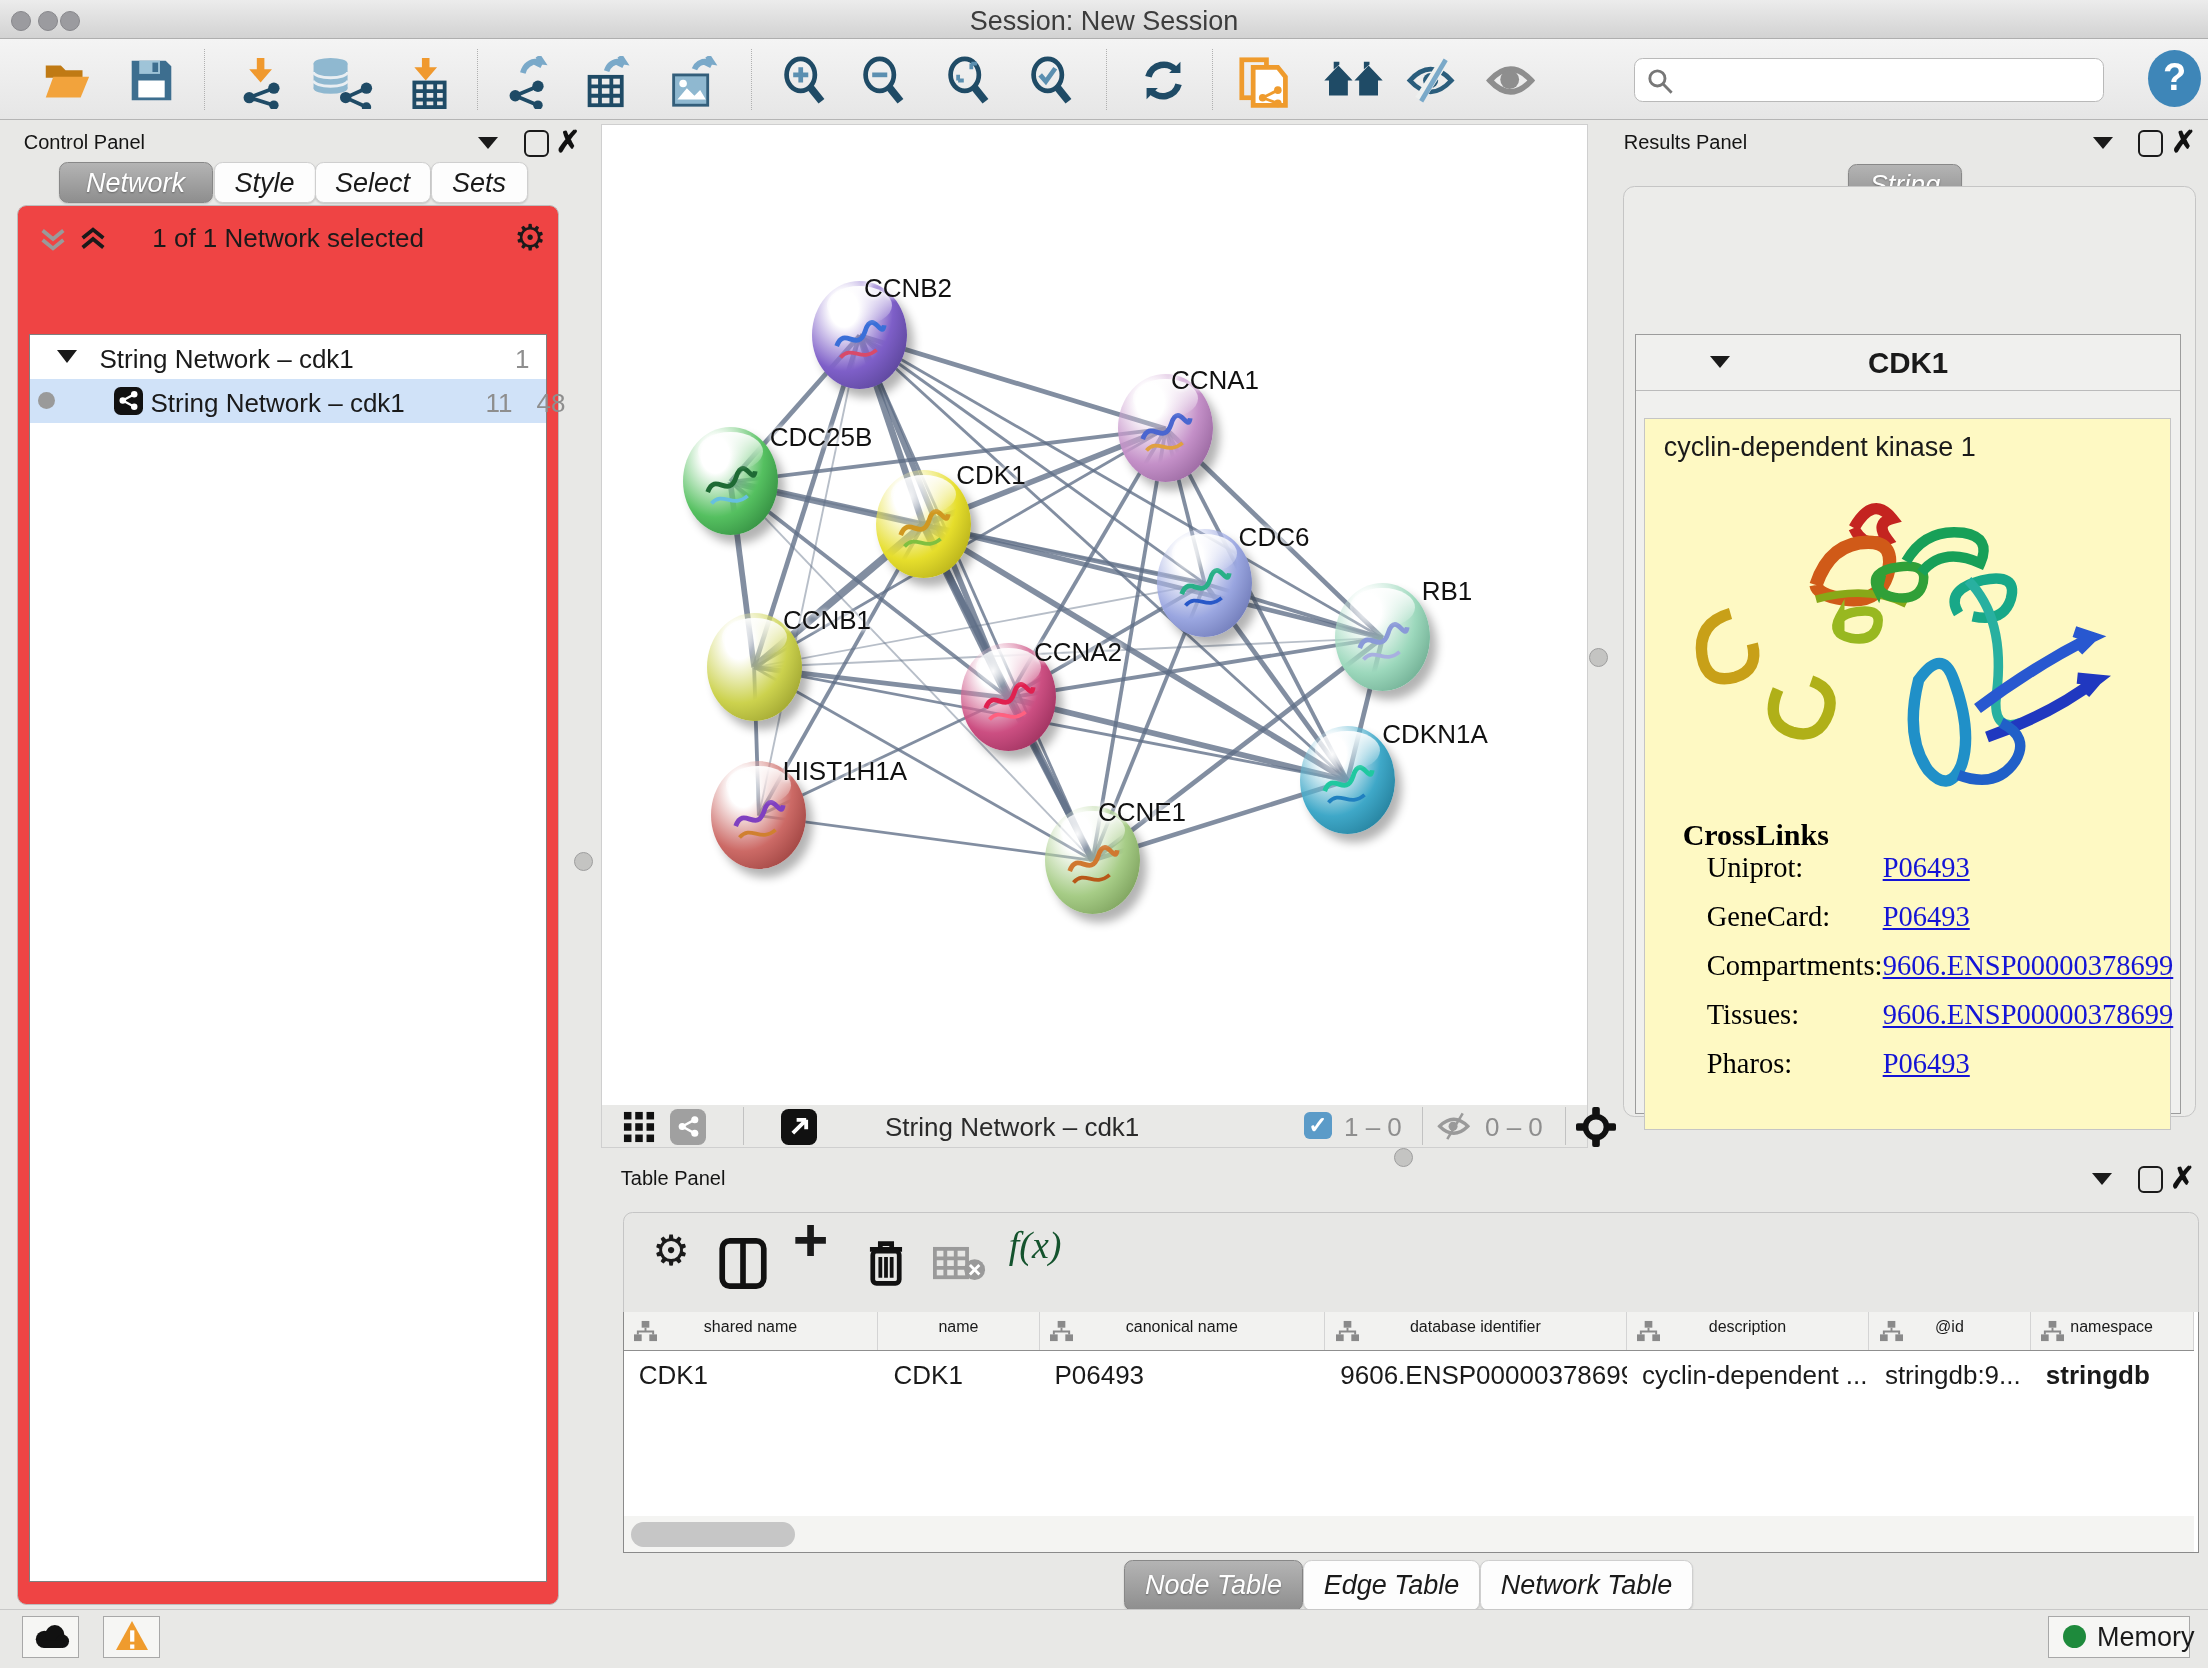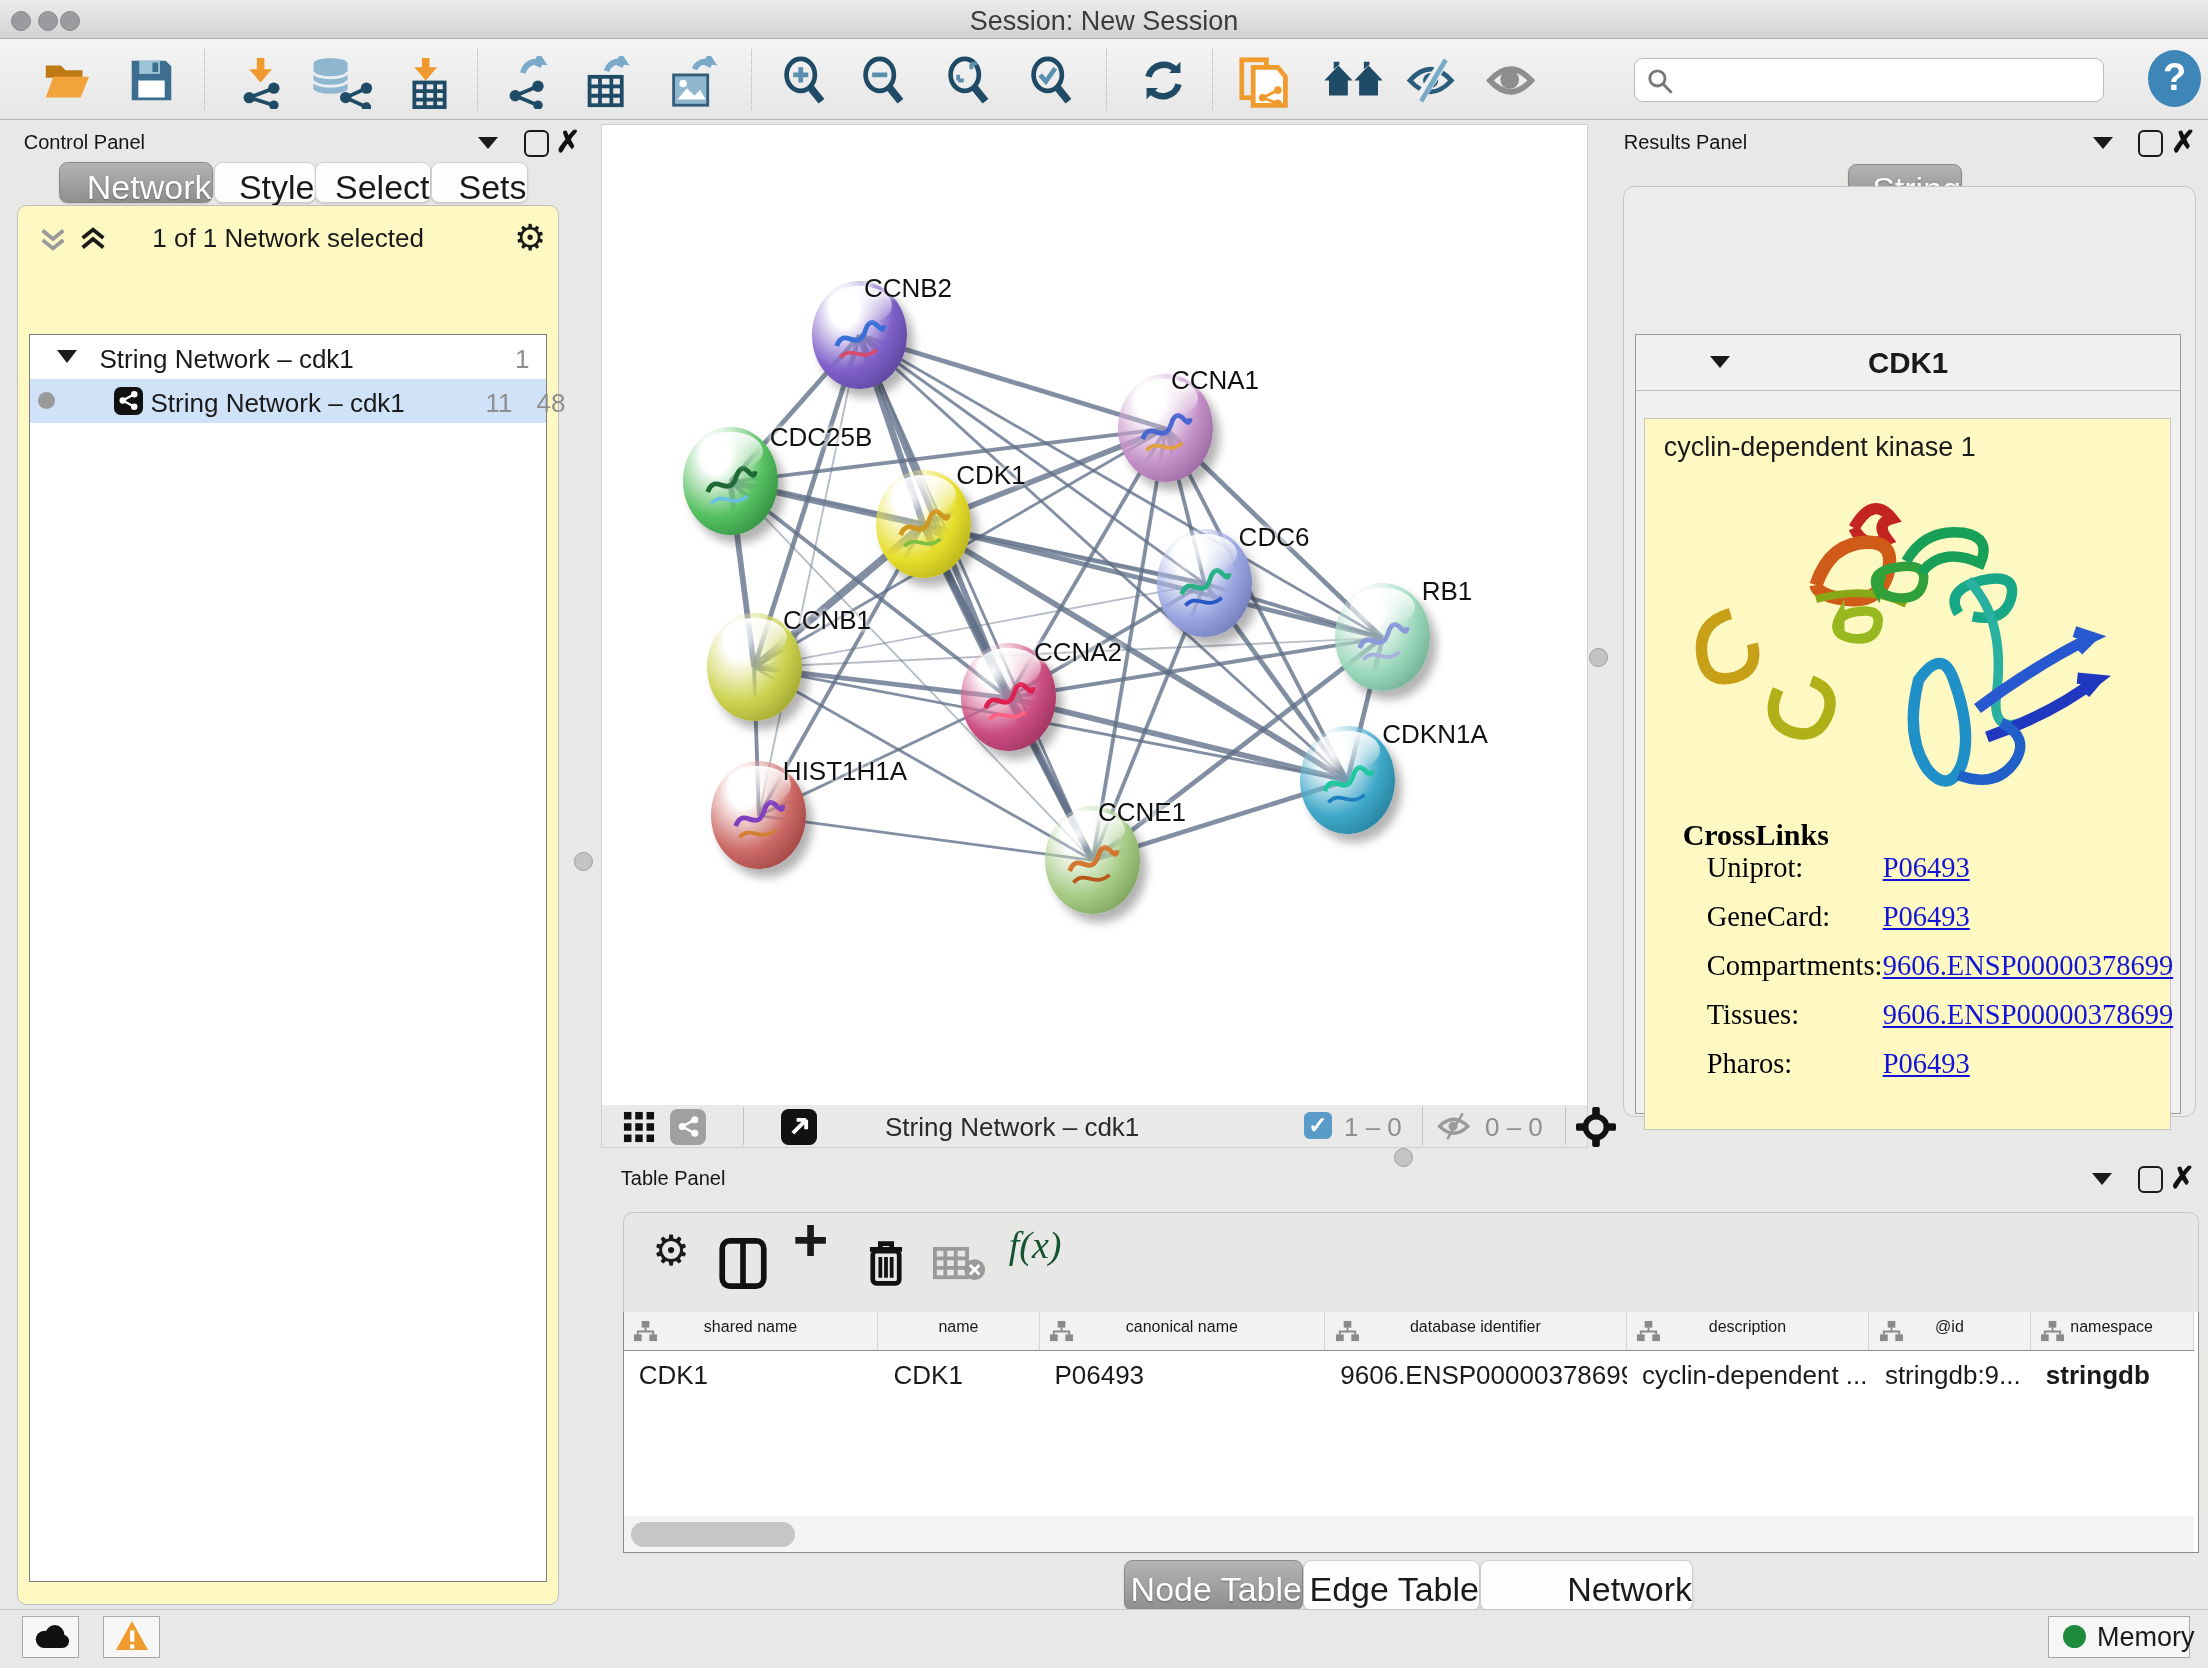--- a/index.html
+++ b/index.html
@@ -28,29 +28,29 @@
 
   
   .panel-title{font-size:20px;color:#141414;}
   .panel-ctrl{position:absolute;font-size:23px;color:#111;}
   .ctrl-arrow{width:0;height:0;border-left:10.5px solid transparent;border-right:10.5px solid transparent;
     border-top:12.4px solid #1a1a1a;}
   .ctrl-box{width:21px;height:23px;border:2.9px solid #1a1a1a;border-radius:5.7px;}
   .ctrl-x{font-size:30px;font-weight:bold;line-height:23px;}
 
   .tab{position:absolute;height:39px;border-radius:8.6px;background:#fdfdfd;border:1px solid #cfcfcf;
-    font-size:34px;text-align:right;box-shadow:0 1px 1.9px rgba(0,0,0,.15);}
+    font-size:27px;text-align:center;box-shadow:0 1px 1.9px rgba(0,0,0,.15);font-style:italic;}
   .tab.sel{background:linear-gradient(#b4b4b4,#8e8e8e);color:#fff;border:1px solid #888;
     text-shadow:0 1px 1.9px rgba(0,0,0,.35);}
   .tab span{display:block;margin-top:4.8px;}
 
   
   #control-panel{position:absolute;left:9.5px;top:124px;width:555px;height:1478px;}
   #cp-content{position:absolute;left:7.6px;top:81px;width:540px;height:1519px;max-height:1398px;
-    background:#fef9c3;border:1px solid #bdbdbd;border-radius:9.5px;}
+    background:#ef4444;border:1px solid #bdbdbd;border-radius:9.5px;}
   #cp-netlist{position:absolute;left:11.4px;top:128px;width:516px;height:1246px;background:#fff;
     border:1.9px solid #7f7f7f;}
   .netrow{position:relative;width:100%;height:44px;font-size:26px;}
   .netrow .cnt{position:absolute;color:#8e8e8e;}
   #netrow-child{background:#d0e2f8;}
   .tri-down{position:absolute;width:0;height:0;border-left:10.5px solid transparent;
     border-right:10.5px solid transparent;border-top:13.3px solid #1a1a1a;}
   .share-badge{position:absolute;width:28.5px;height:28.5px;background:#111;border-radius:6.7px;}
   .share-badge svg{position:absolute;left:3.8px;top:3.8px;}
 

